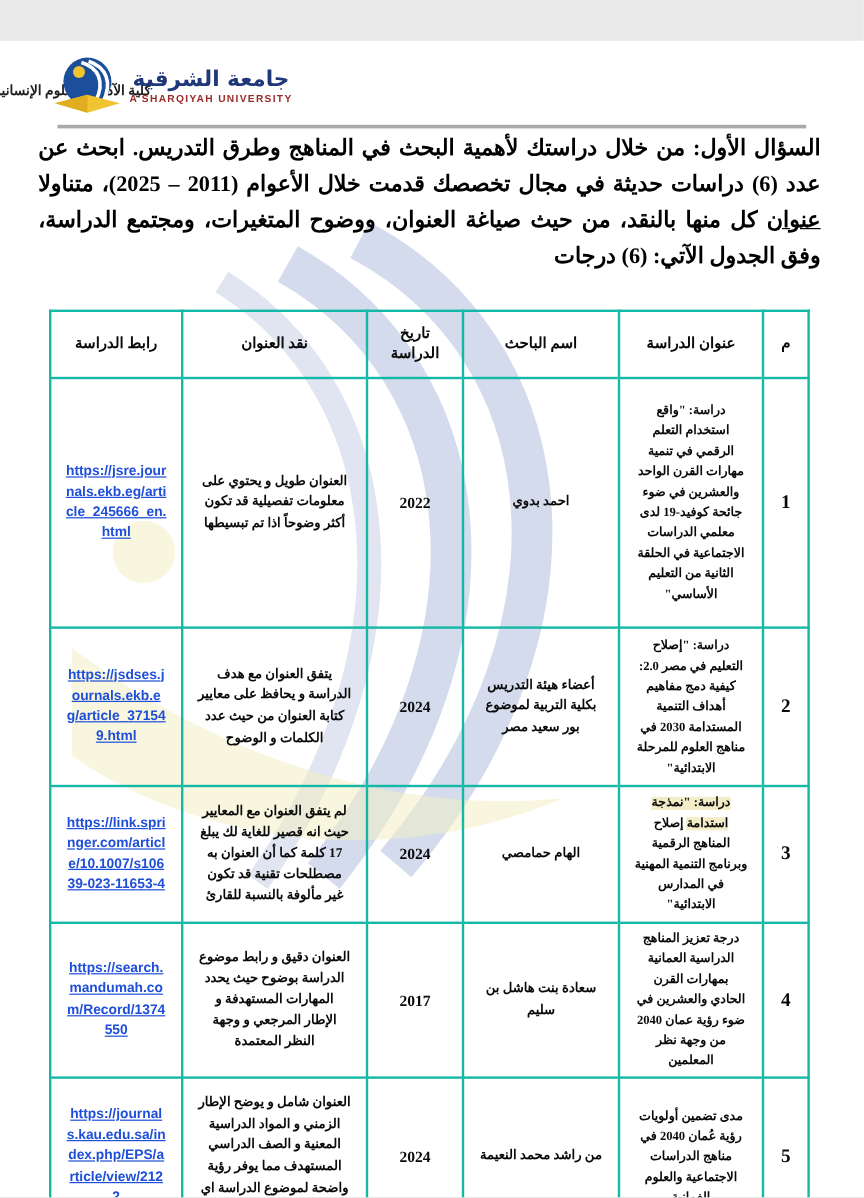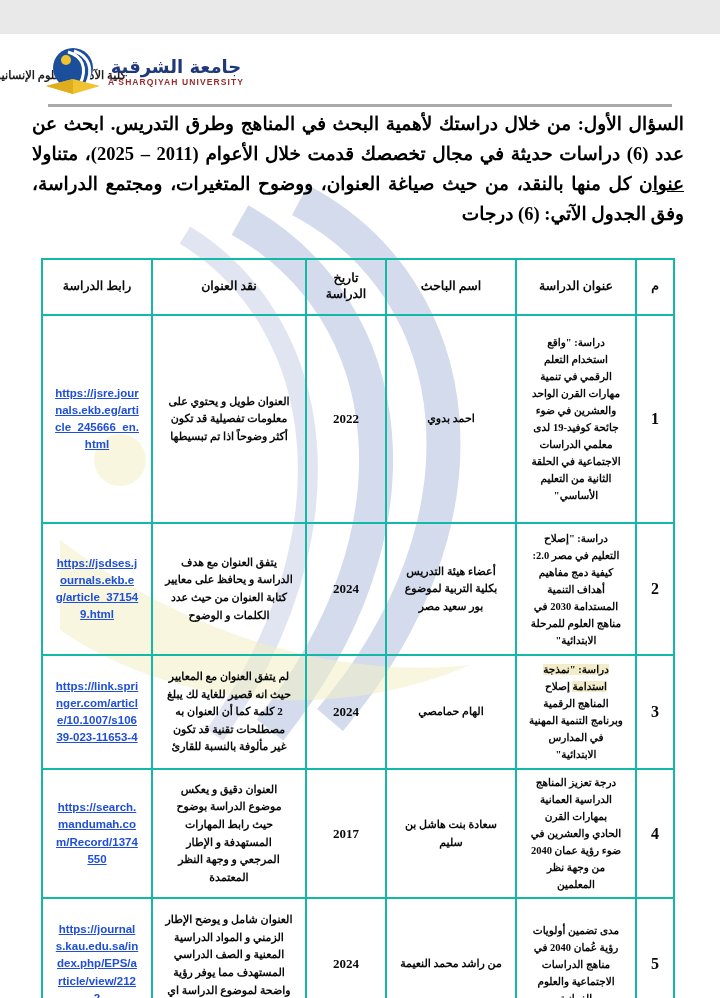--- a/index.html
+++ b/index.html
@@ -300,29 +300,29 @@
           <td class="res">أعضاء هيئة التدريس بكلية التربية لموضوع بور سعيد مصر</td>
           <td class="date">2024</td>
           <td class="crit">يتفق العنوان مع هدف الدراسة و يحافظ على معايير كتابة العنوان من حيث عدد الكلمات و الوضوح</td>
           <td class="link"><a class="study-link" href="#">https://jsdses.journals.ekb.eg/article_371549.html</a></td>
         </tr>
         <tr class="r3">
           <td class="num">3</td>
           <td class="title"><span class="hl">دراسة: "نمذجة استدامة</span> <span>إصلاح المناهج الرقمية وبرنامج التنمية المهنية في المدارس الابتدائية"</span></td>
           <td class="res">الهام حمامصي</td>
           <td class="date">2024</td>
-          <td class="crit">لم يتفق العنوان مع المعايير حيث انه قصير للغاية لك يبلغ 2 كلمة كما أن العنوان به مصطلحات تقنية قد تكون غير مألوفة بالنسبة للقارئ</td>
+          <td class="crit">لم يتفق العنوان مع المعايير حيث انه قصير للغاية لك يبلغ 17 كلمة كما أن العنوان به مصطلحات تقنية قد تكون غير مألوفة بالنسبة للقارئ</td>
           <td class="link"><a class="study-link" href="#">https://link.springer.com/article/10.1007/s10639-023-11653-4</a></td>
         </tr>
         <tr class="r4">
           <td class="num">4</td>
           <td class="title"><span>درجة تعزيز المناهج الدراسية العمانية بمهارات القرن الحادي والعشرين في ضوء رؤية عمان 2040 من وجهة نظر المعلمين</span></td>
           <td class="res">سعادة بنت هاشل بن سليم</td>
           <td class="date">2017</td>
-          <td class="crit">العنوان دقيق و يعكس موضوع الدراسة بوضوح حيث رابط المهارات المستهدفة و الإطار المرجعي و وجهة النظر المعتمدة</td>
+          <td class="crit">العنوان دقيق و رابط موضوع الدراسة بوضوح حيث يحدد المهارات المستهدفة و الإطار المرجعي و وجهة النظر المعتمدة</td>
           <td class="link"><a class="study-link" href="#">https://search.mandumah.com/Record/1374550</a></td>
         </tr>
         <tr class="r5">
           <td class="num">5</td>
           <td class="title"><span>مدى تضمين أولويات رؤية عُمان 2040 في مناهج الدراسات الاجتماعية والعلوم الغمانية</span></td>
           <td class="res">من راشد محمد النعيمة</td>
           <td class="date">2024</td>
           <td class="crit">العنوان شامل و يوضح الإطار الزمني و المواد الدراسية المعنية و الصف الدراسي المستهدف مما يوفر رؤية واضحة لموضوع الدراسة اي انه يتفق مع معايير العنوان</td>
           <td class="link"><a class="study-link" href="#">https://journals.kau.edu.sa/index.php/EPS/article/view/2122</a></td>
         </tr>

